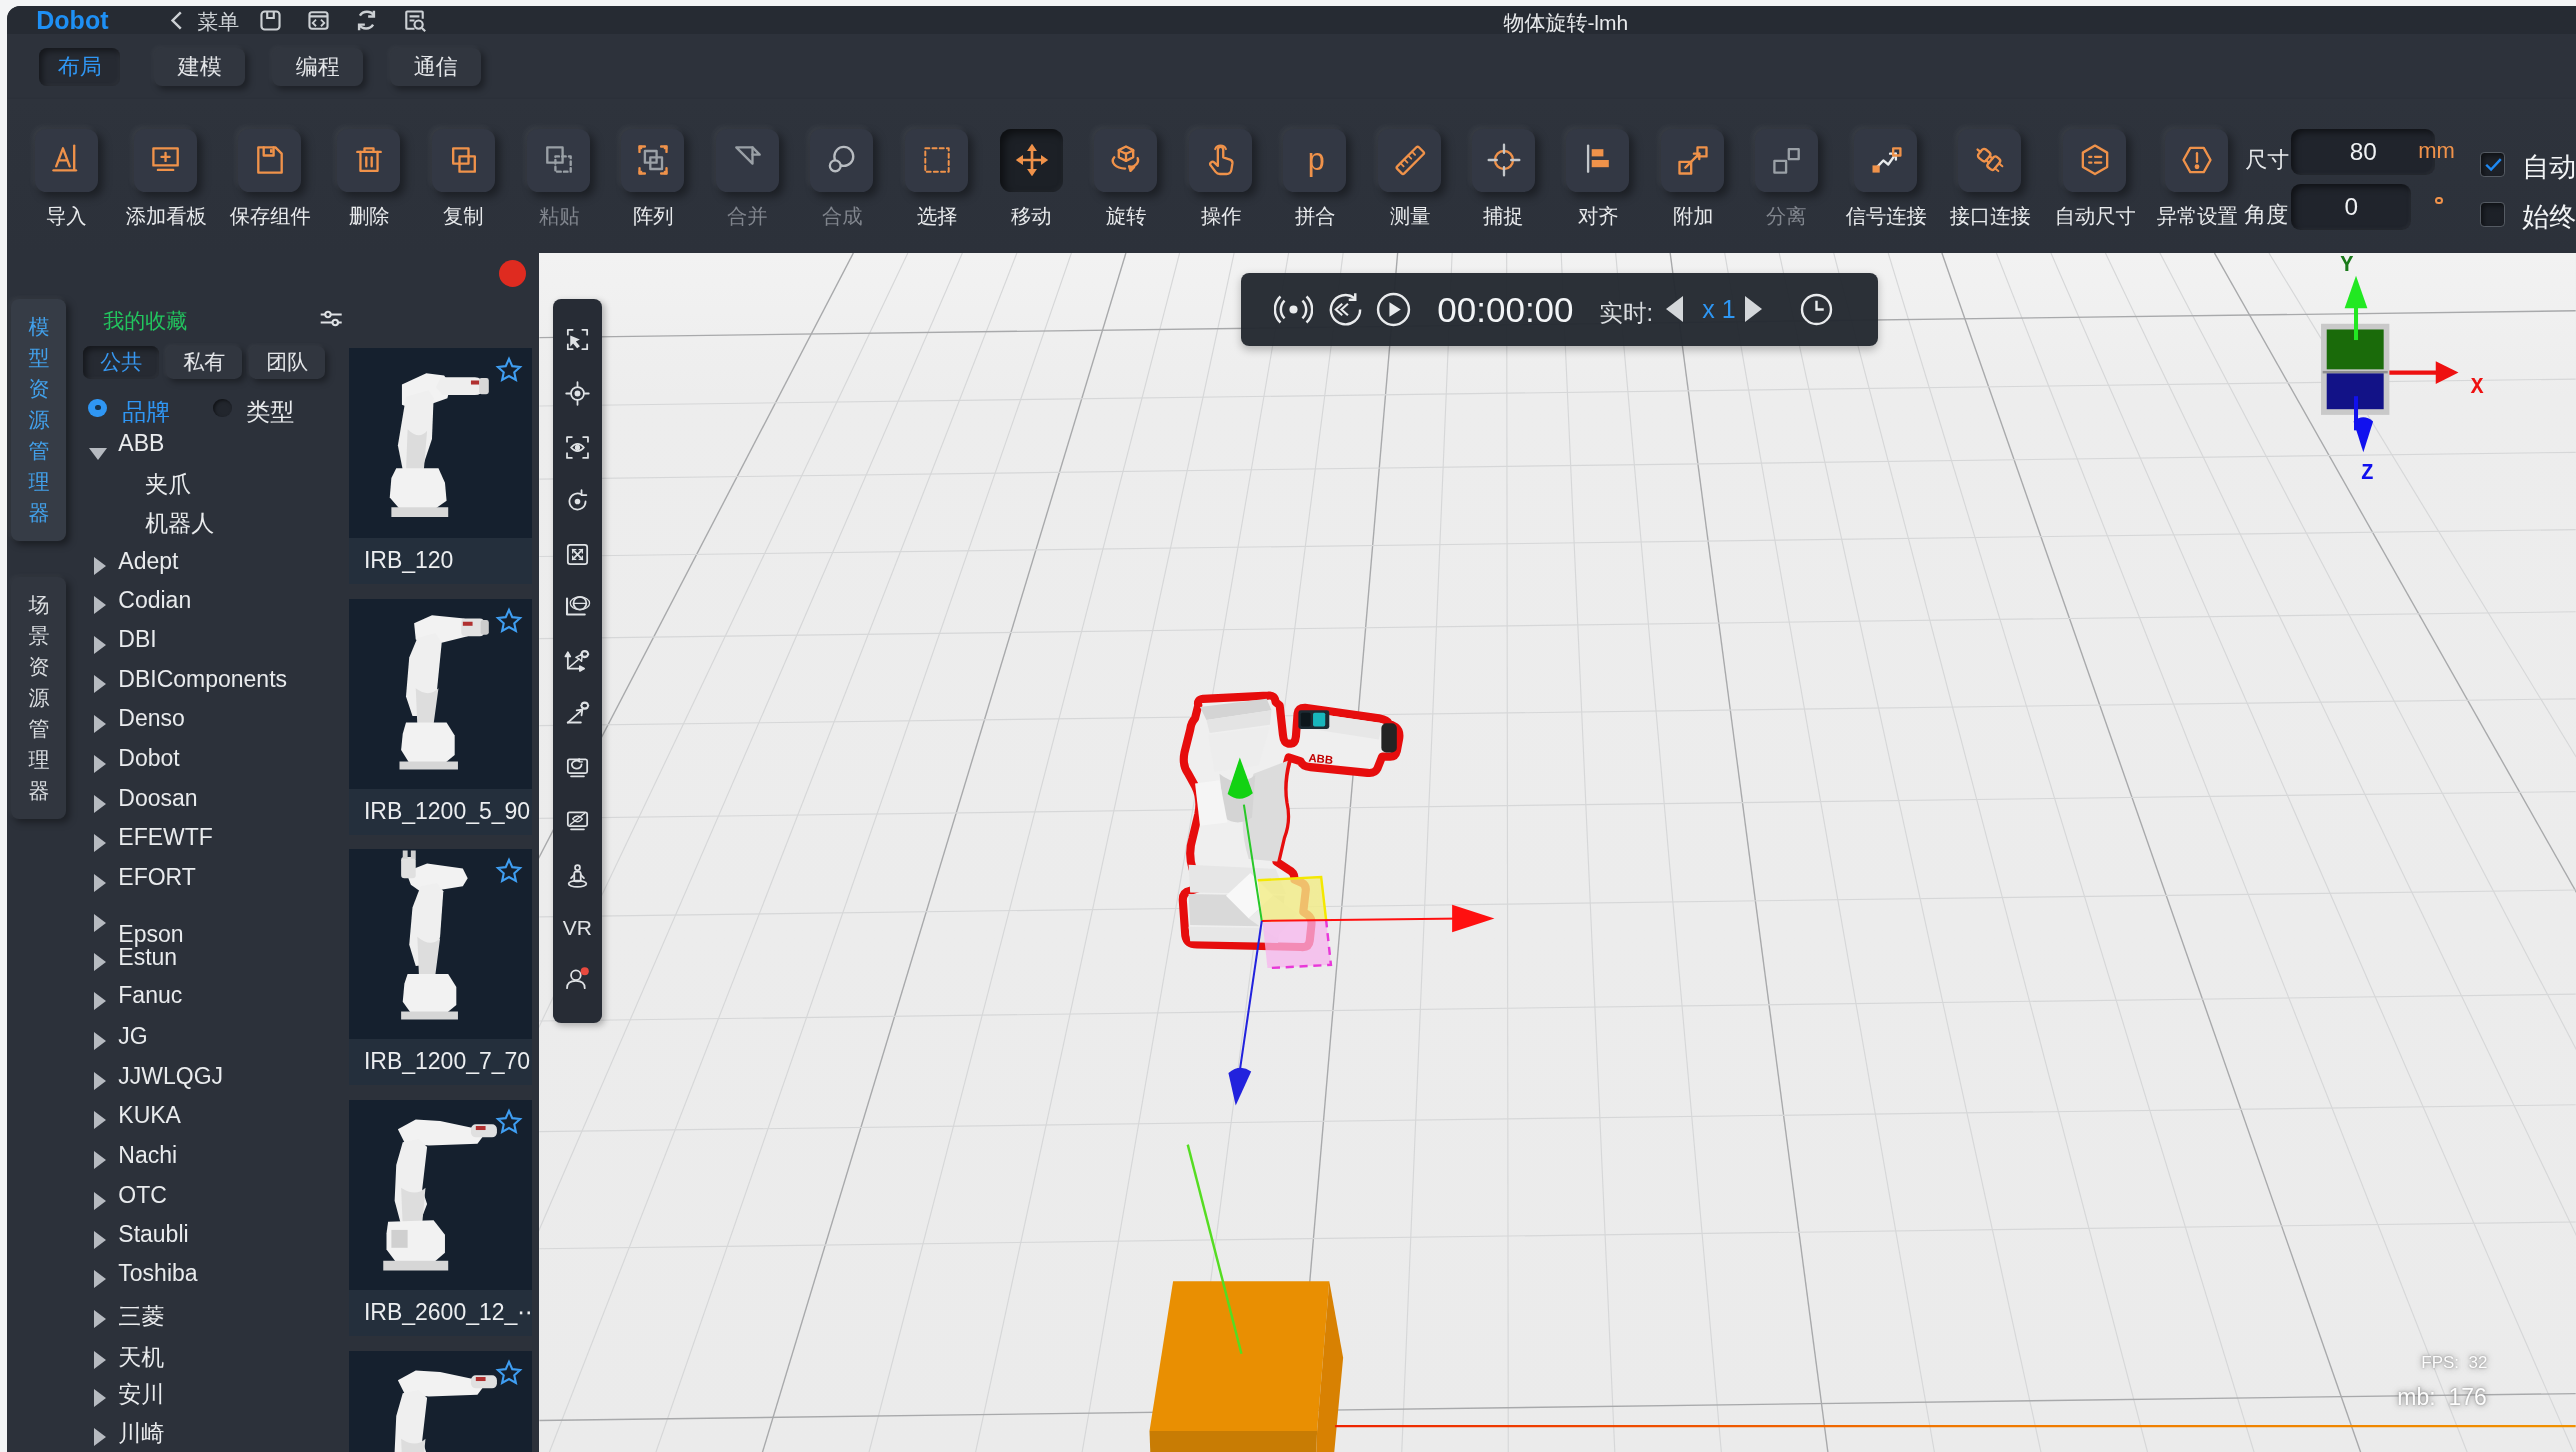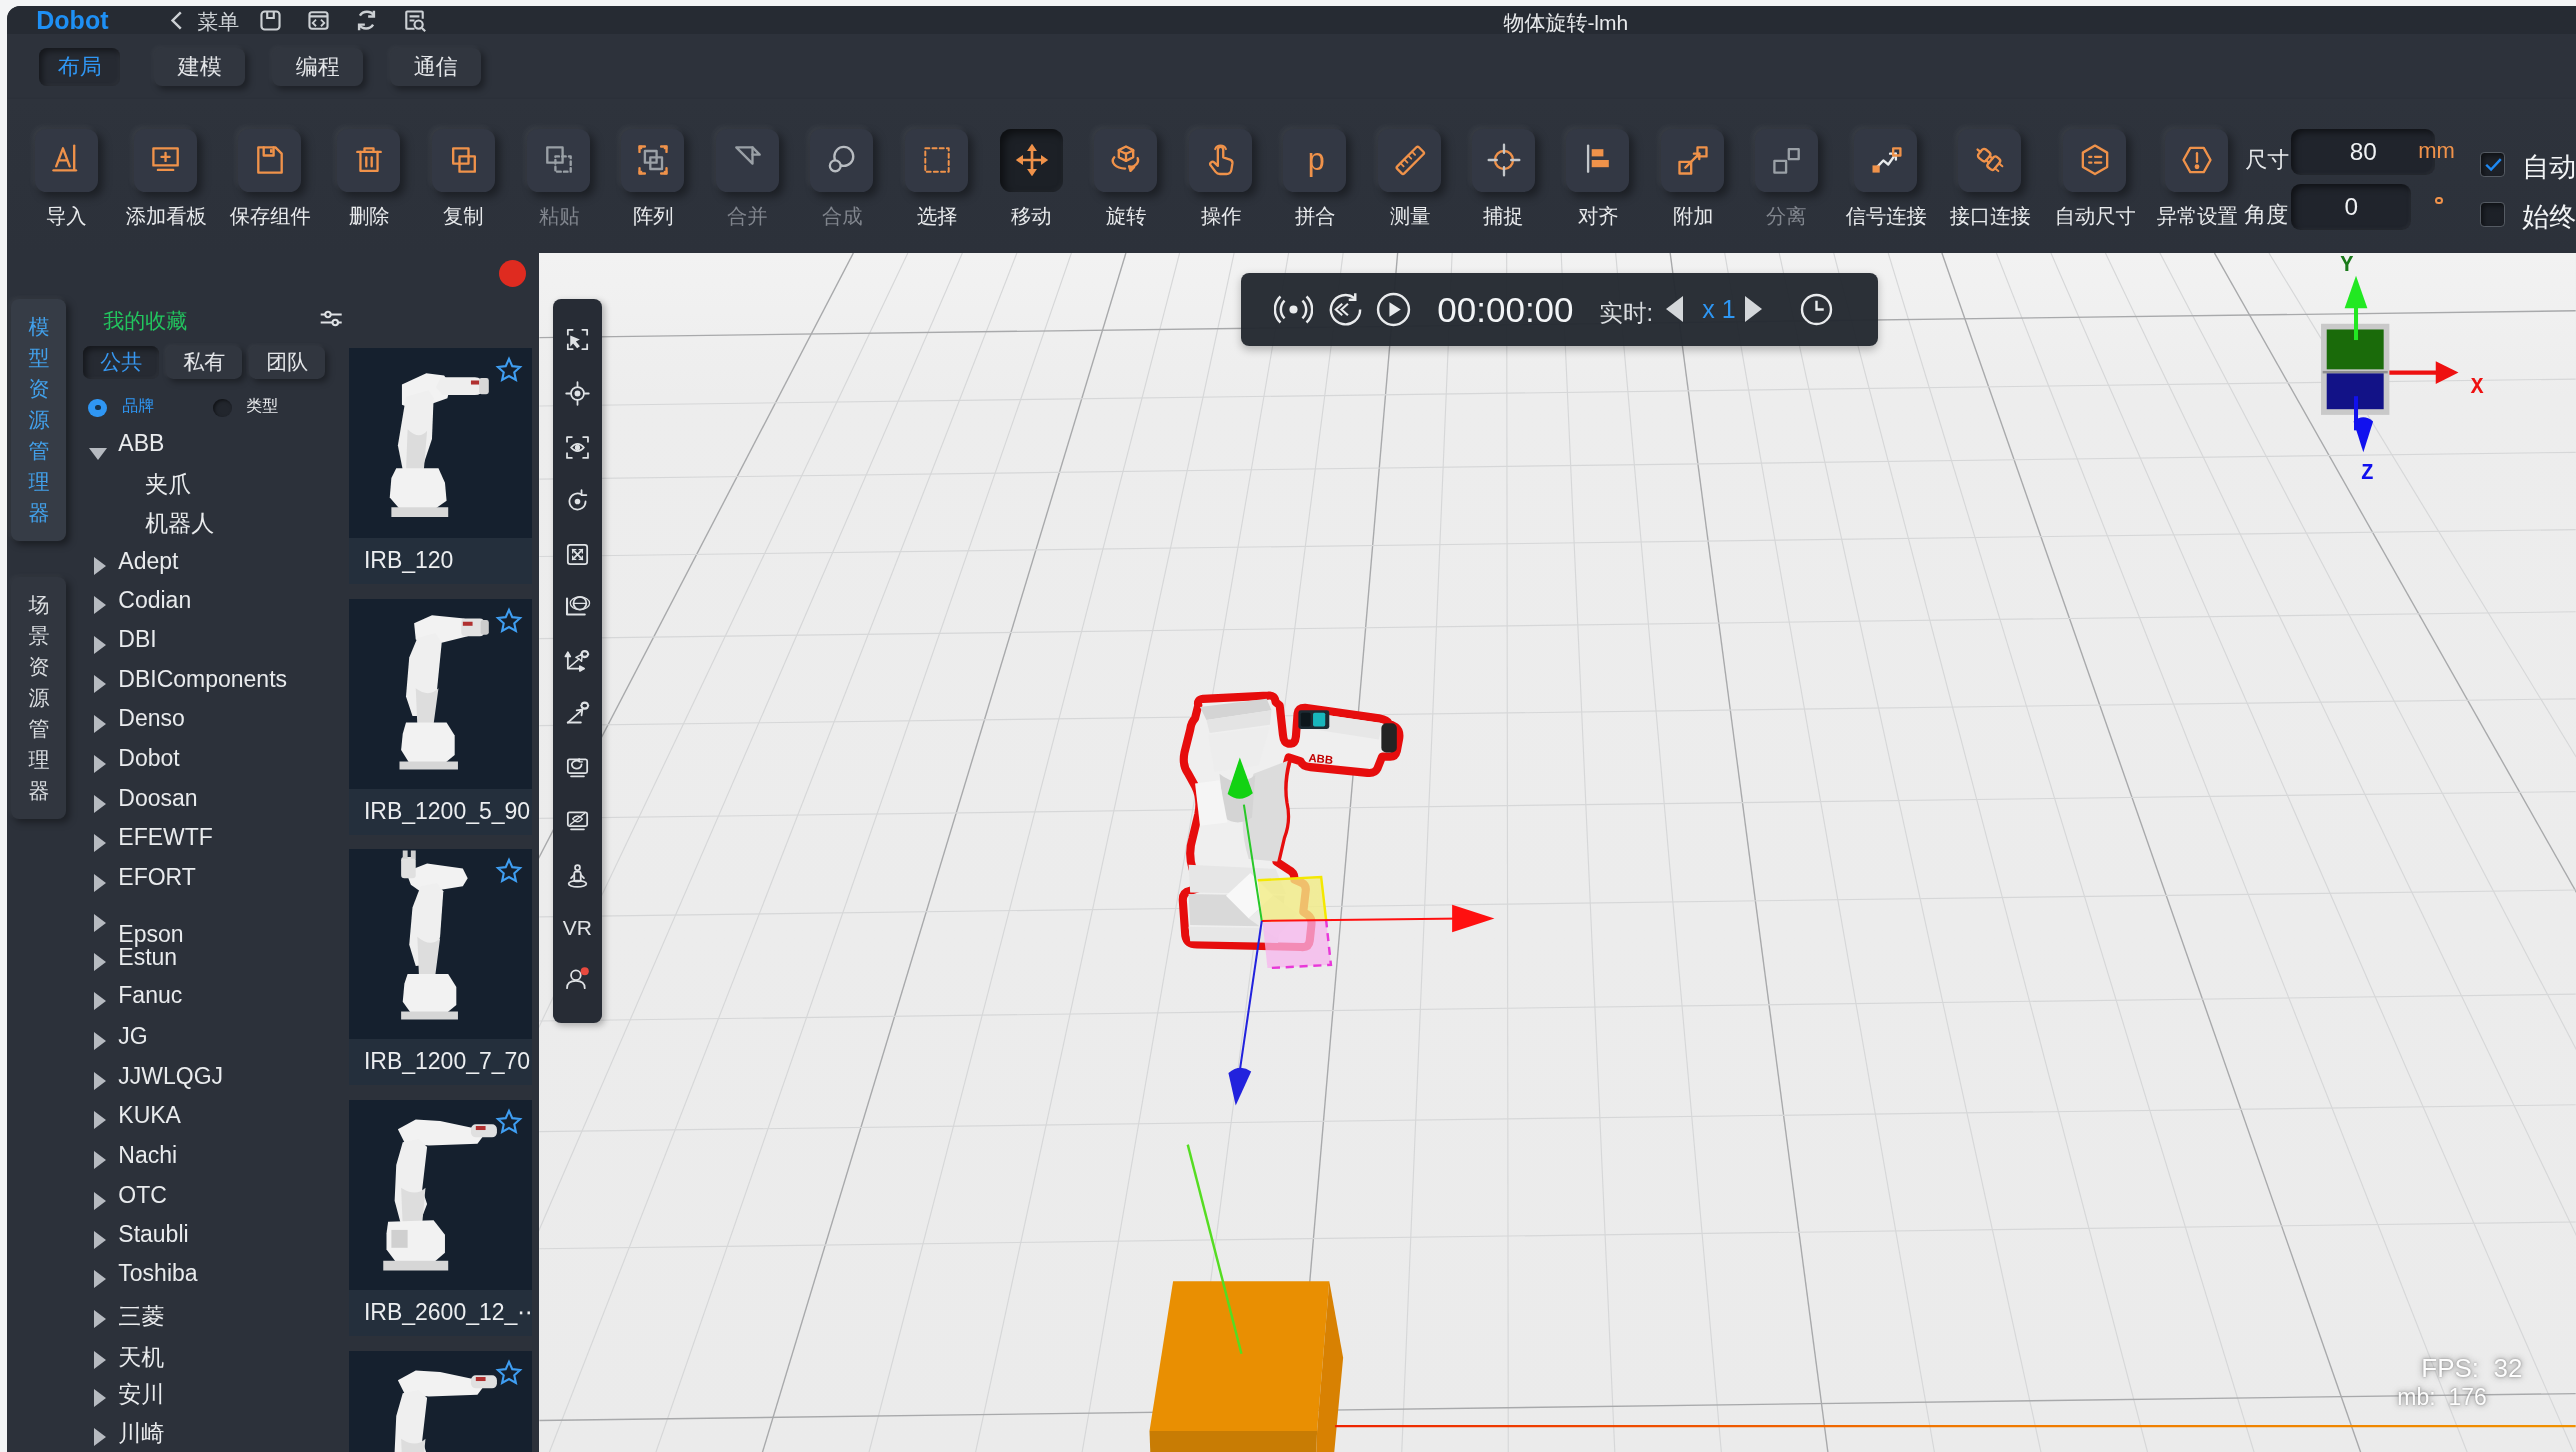--- a/index.html
+++ b/index.html
@@ -20,21 +20,21 @@
 #sidebar{position:absolute;left:0;top:0;width:532px;height:100%;background:#2c313a;}
 #viewport{position:absolute;left:532px;top:0;width:2037px;height:1200px;background:#ececec;overflow:hidden;}
 .vtab{position:absolute;left:4.1px;width:55px;border-radius:8.1px;display:flex;flex-direction:column;align-items:center;justify-content:center;font-size:21px;line-height:31px;}
 #vtab1{top:46px;height:242px;background:#363c46;color:#42a0ea;box-shadow:3.3px 3.3px 7.3px rgba(0,0,0,.4),-1.6px -1.6px 4.1px rgba(255,255,255,.05);}
 #vtab2{top:324px;height:242px;background:#31363f;color:#d9dcdf;box-shadow:3.3px 3.3px 7.3px rgba(0,0,0,.35),-1.6px -1.6px 4.1px rgba(255,255,255,.04);}
 #panelhead{position:absolute;left:96px;top:54px;font-size:21px;color:#22c55e;}
 #reddot{position:absolute;left:492px;top:7.3px;width:27px;height:27px;border-radius:50%;background:#df2b20;}
 .ptab{position:absolute;top:93px;width:76px;height:33px;border-radius:7.3px;font-size:21px;display:flex;align-items:center;justify-content:center;color:#e4e6e9;background:#31363f;box-shadow:3.3px 3.3px 6.5px rgba(0,0,0,.35),-1.6px -1.6px 3.3px rgba(255,255,255,.045);}
 .ptab.active{background:#262a32;color:#3798f2;box-shadow:inset 3.3px 3.3px 6.5px rgba(0,0,0,.45),inset -1.6px -1.6px 3.3px rgba(255,255,255,.04);}
 .radio{position:absolute;width:18.7px;height:18.7px;border-radius:50%;}
-.rlabel{position:absolute;font-size:16px;}
+.rlabel{position:absolute;font-size:24px;}
 .trow{position:absolute;left:0;font-size:23px;color:#e9ebed;white-space:nowrap;}
 .arr{display:inline-block;width:0;height:0;border-style:solid;}
 .arr.r{border-width:9px 0 9px 12.2px;border-color:transparent transparent transparent #b6bac0;}
 .arr.d{border-width:12.2px 9px 0 9px;border-color:#b6bac0 transparent transparent transparent;}
 .card{position:absolute;left:342px;width:183px;text-align:right;}
 .cimg{position:relative;width:183px;height:190px;background:#15202e;}
 .clabel{width:183px;height:46px;background:#242f3c;color:#eceef0;font-size:23px;display:flex;align-items:center;padding-left:14.6px;white-space:nowrap;overflow:hidden;}
 .star{position:absolute;right:9.8px;top:8.1px;z-index:3;}
 </style></head>
 <body>
@@ -692,18 +692,18 @@
 <div style="position:absolute;left:196px;top:17px;font-size:35px;color:#f2f4f6;">00:00:00</div>
 <div style="position:absolute;left:358px;top:24.4px;font-size:23.6px;color:#dadde0;">实时:</div>
 <div style="position:absolute;left:425px;top:23px;width:0;height:0;border-style:solid;border-width:13px 17px 13px 0;border-color:transparent #d4d7da transparent transparent;"></div>
 <div style="position:absolute;left:461px;top:22px;font-size:25px;color:#2e96f3;">x 1</div>
 <div style="position:absolute;left:504px;top:23px;width:0;height:0;border-style:solid;border-width:13px 0 13px 17px;border-color:transparent transparent transparent #d4d7da;"></div>
 <svg style="position:absolute;left:557px;top:18px;" width="37" height="37" viewBox="0 0 46 46" fill="none" stroke="#e9ebed" stroke-width="3">
             <circle cx="23" cy="23" r="18"></circle>
             <path d="M23 12 v11 h9"></path>
           </svg>
 </div>
-        <div style="position:absolute;left:1858px;top:1100px;font-size:26px;color:#fdfdfd;text-shadow:0 0 6.5px rgba(120,120,120,.9),0 0 2.4px rgba(120,120,120,.8);white-space:pre;padding-left:24px;">FPS:  32</div>
+        <div style="position:absolute;left:1858px;top:1100px;font-size:17px;color:#fdfdfd;text-shadow:0 0 6.5px rgba(120,120,120,.9),0 0 2.4px rgba(120,120,120,.8);white-space:pre;padding-left:24px;">FPS:  32</div>
 <div style="position:absolute;left:1858px;top:1131px;font-size:23px;color:#fdfdfd;text-shadow:0 0 6.5px rgba(120,120,120,.9),0 0 2.4px rgba(120,120,120,.8);white-space:pre;">mb:  176</div>
       </div>
   </div>
 </div>
 
 
 </body></html>

